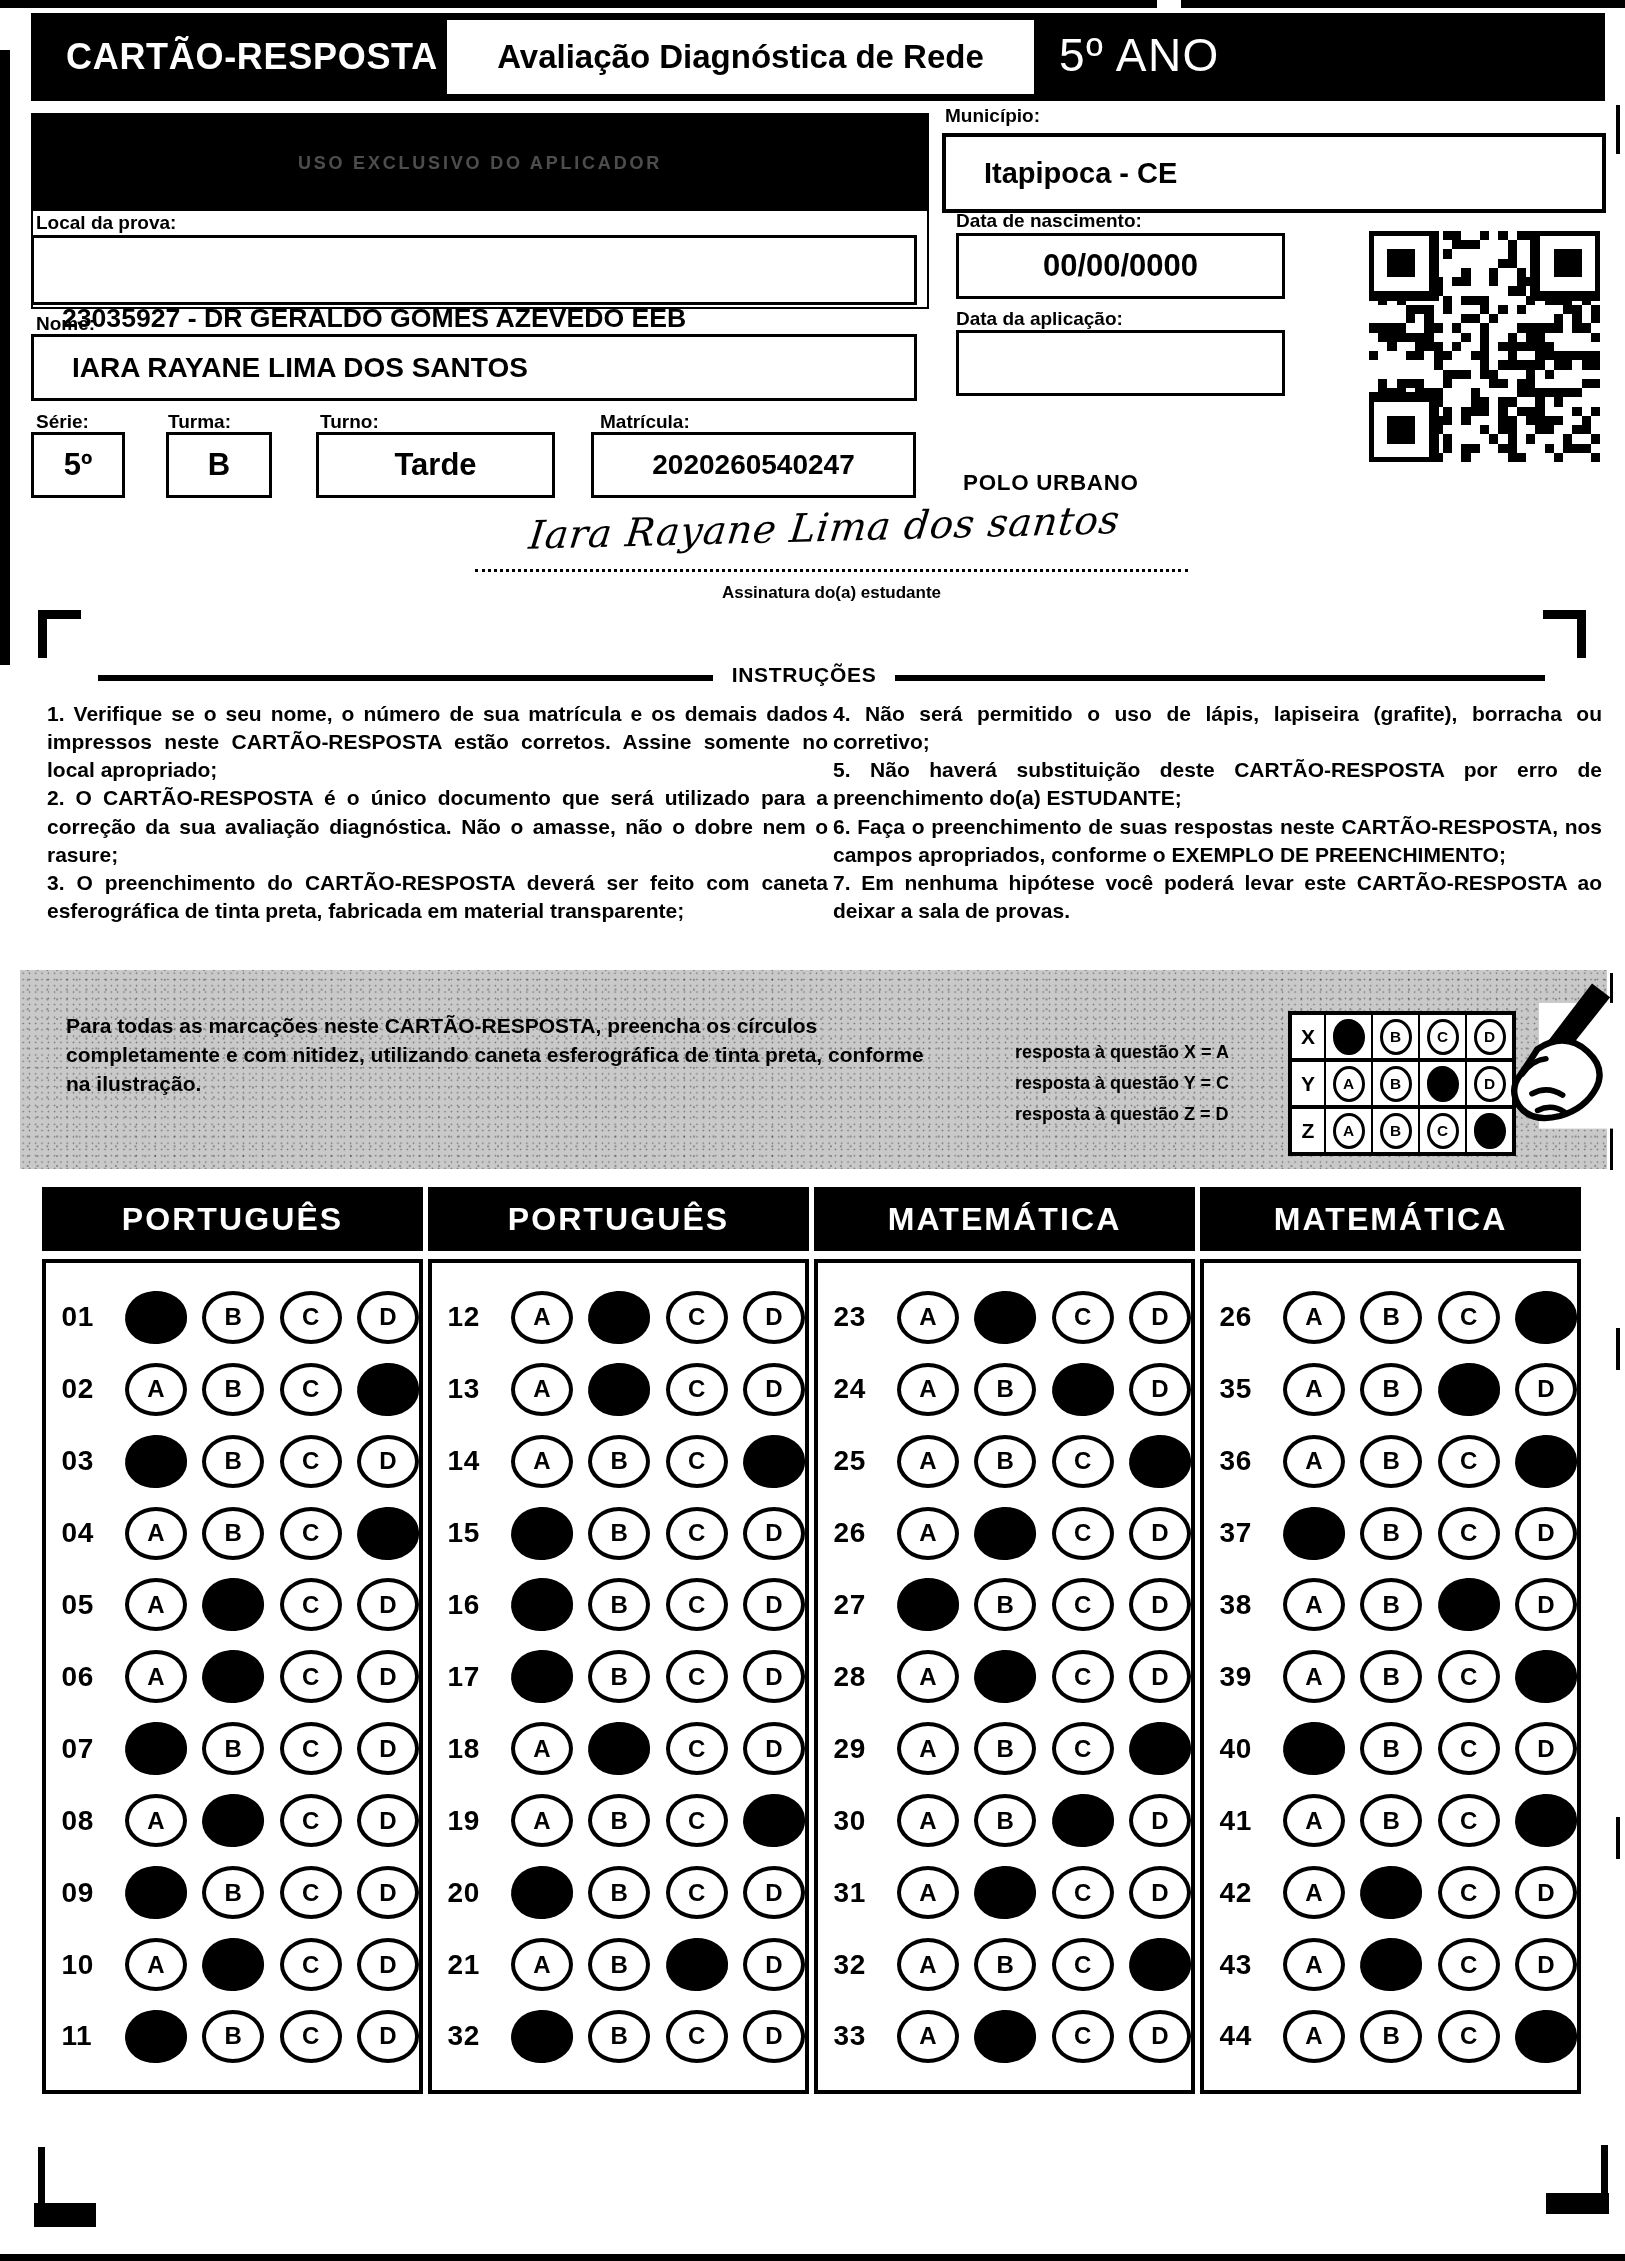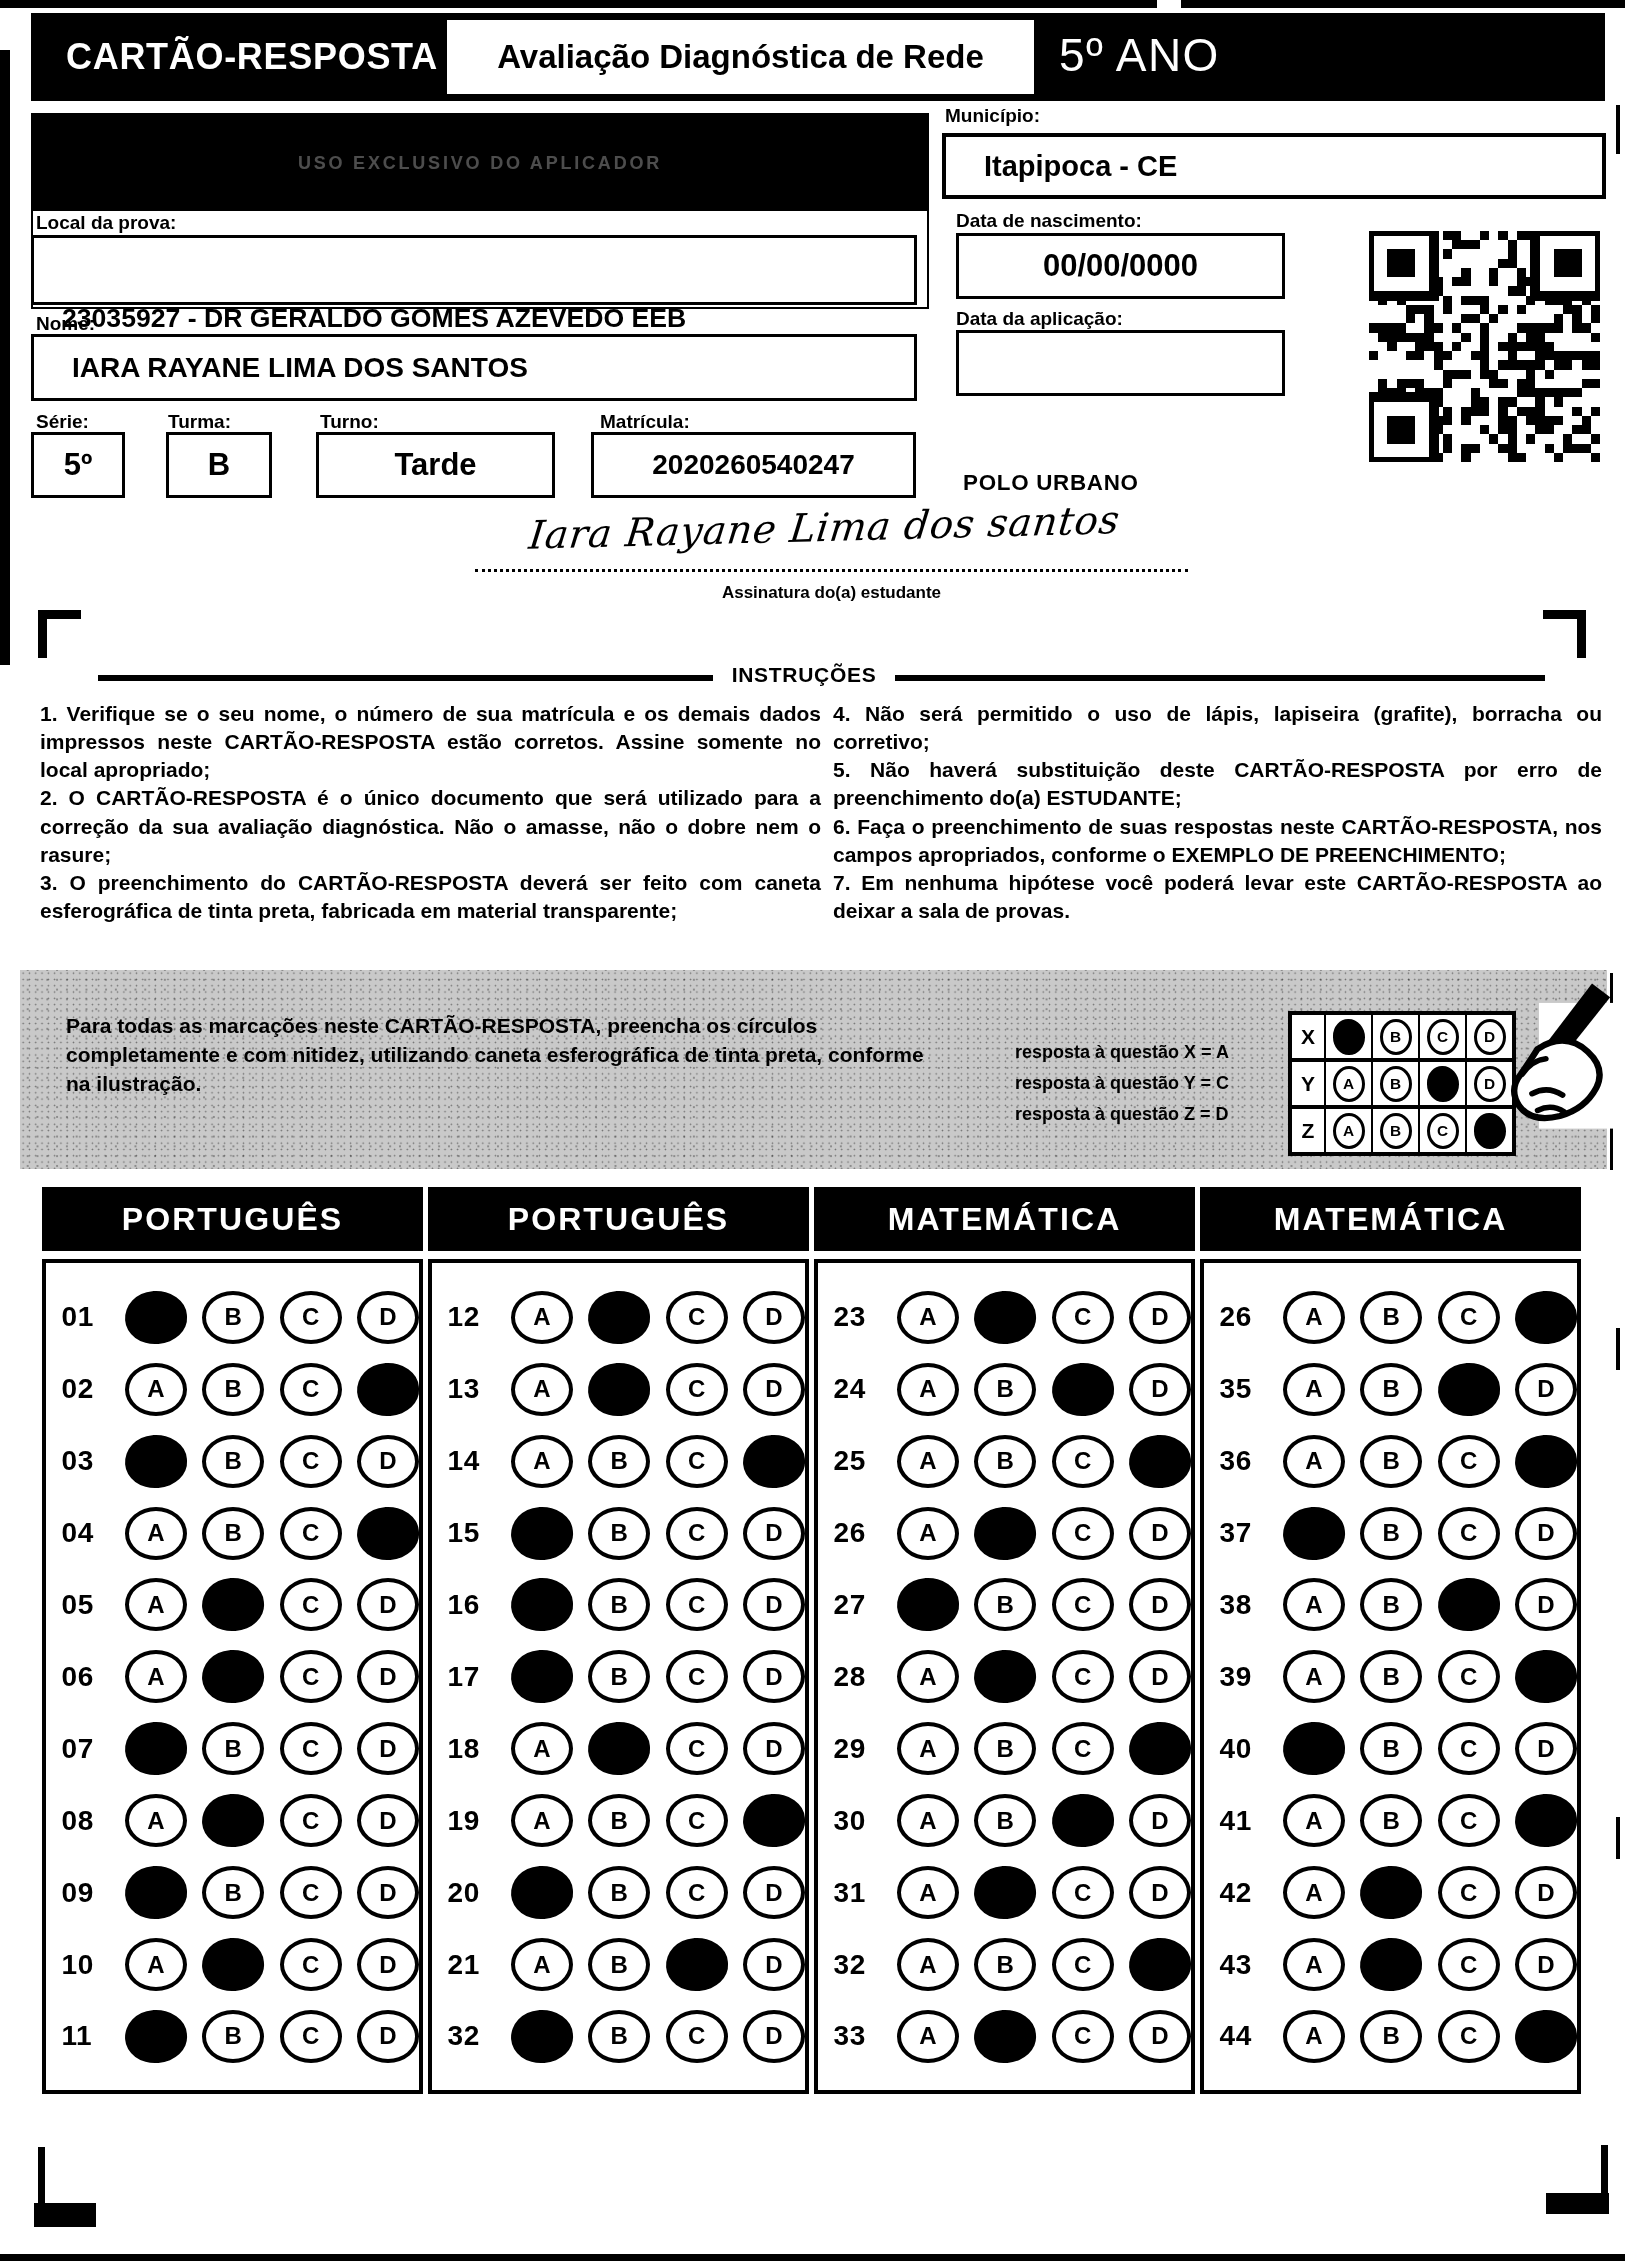--- a/index.html
+++ b/index.html
@@ -21,21 +21,21 @@
   #app-box{left:31px;top:113px;width:898px;height:196px;border:2.8px solid #000;background:#fff;box-sizing:border-box;}
   #app-band{position:absolute;left:0;top:0;right:0;height:96px;background:#000;display:flex;align-items:center;justify-content:center;}
   #app-band span{color:rgba(255,255,255,0.30);font-size:18px;font-weight:700;letter-spacing:2.8px;}
   #app-items{position:absolute;left:0;top:96px;right:0;bottom:0;display:flex;align-items:center;justify-content:space-between;padding:0 24px;}
   .app-item{display:flex;align-items:center;gap:12.6px;}
   .app-item .txt{font-size:19px;font-weight:700;}
   .circle-blank{width:28px;height:34px;border:2.8px solid #000;border-radius:50%;background:#fff;box-sizing:border-box;}
 
   
   .fieldtext{display:flex;align-items:center;font-weight:700;}
-  #municipio-box{left:942px;top:133px;width:664px;height:66px;border-width:4.2px;}
+  #municipio-box{left:942px;top:133px;width:664px;height:80px;border-width:4.2px;}
   #municipio-box .fieldtext{padding-left:38px;font-size:29px;}
   #local-box{left:31px;top:235px;width:886px;height:70px;}
   #local-box .fieldtext{padding-left:28px;font-size:26.6px;margin-top:48px;}
   #nome-box{left:31px;top:334px;width:886px;height:67px;}
   #nome-box .fieldtext{padding-left:38px;font-size:28px;}
   #nasc-box{left:956px;top:233px;width:329px;height:66px;}
   #nasc-box .fieldtext{justify-content:center;font-size:31px;}
   #aplic-box{left:956px;top:330px;width:329px;height:66px;}
   #serie-box{left:31px;top:432px;width:94px;height:66px;}
   #turma-box{left:166px;top:432px;width:106px;height:66px;}
@@ -59,21 +59,21 @@
   #br-bl-line{left:38px;top:2147px;width:7px;height:63px;background:#000;}
   #br-bl-foot{left:34px;top:2203px;width:62px;height:24px;background:#000;}
   #br-br-line{left:1601px;top:2145px;width:7px;height:56px;background:#000;}
   #br-br-foot{left:1546px;top:2193px;width:63px;height:21px;background:#000;}
 
   
   #inst-line-l{left:98px;top:675px;width:615px;height:6.3px;background:#000;}
   #inst-line-r{left:895px;top:675px;width:650px;height:6.3px;background:#000;}
   #inst-title{left:713px;top:663px;width:182px;text-align:center;font-size:21px;font-weight:700;letter-spacing:0.7px;}
   .inst-col{position:absolute;top:700px;}
-  #inst-left{left:40px;width:781px;}
+  #inst-left{left:47px;width:781px;}
   #inst-right{left:833px;width:769px;}
   .inst-col p{margin:0;font-size:21px;font-weight:700;line-height:1.34;text-align:justify;}
 
   
   #ex-band{left:19.6px;top:970px;width:1587px;height:199px;background-color:#c9c9c9;
      background-image:radial-gradient(rgba(0,0,0,.45) 0.7px,transparent 1px),radial-gradient(rgba(0,0,0,.30) 0.7px,transparent 1px);
      background-size:6.3px 6.3px,9.8px 9.8px;background-position:0 0,2.8px 4.9px;}
   #ex-text{left:66px;top:1012px;width:877px;font-size:21px;font-weight:700;line-height:1.38;}
   #ex-legend{left:1015px;top:1037px;font-size:18px;font-weight:700;line-height:31px;white-space:nowrap;}
   #ex-grid{left:1288px;top:1011px;border:4.2px solid #000;background:#fff;}

